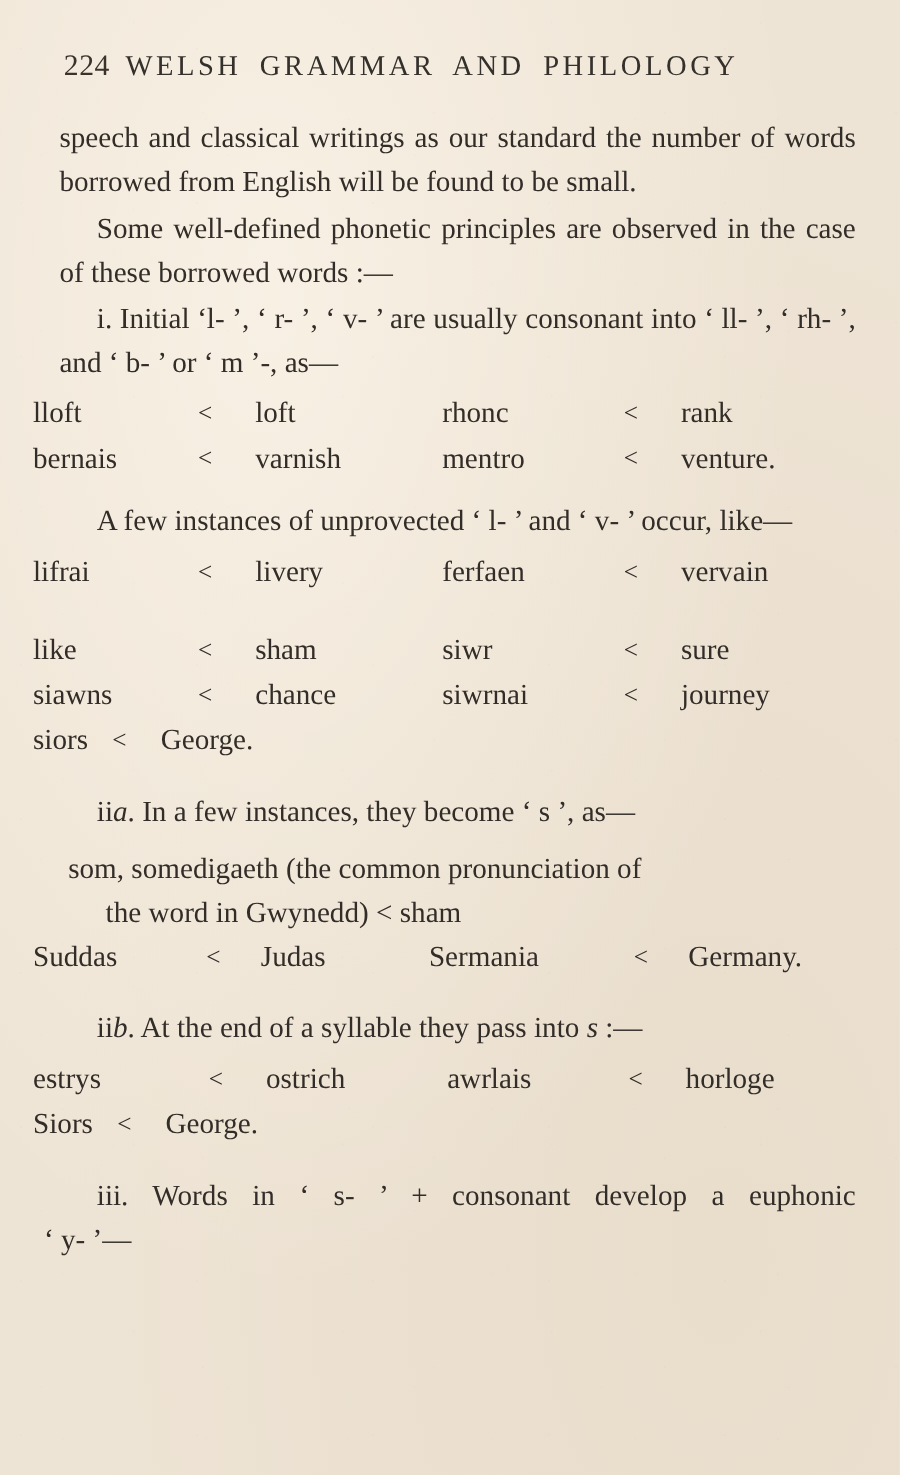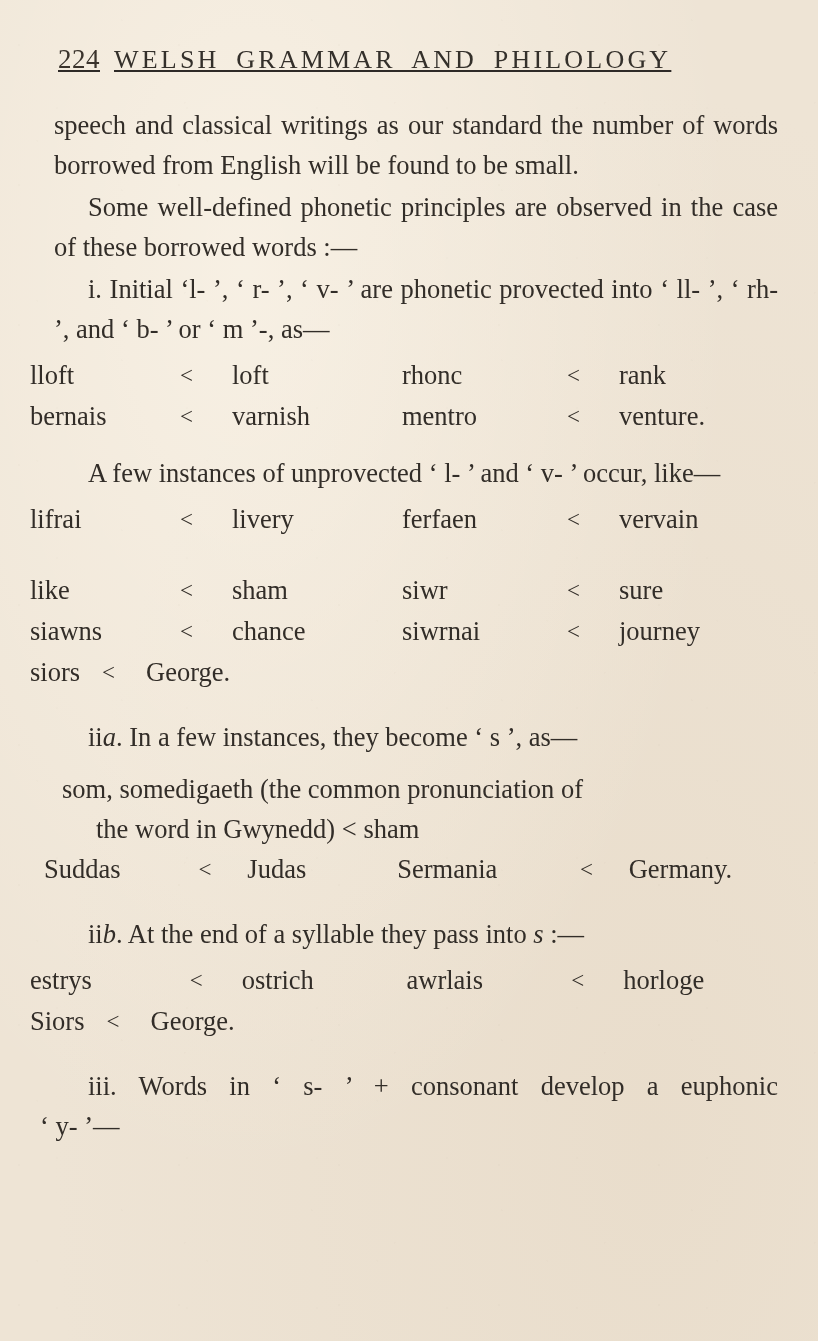--- a/index.html
+++ b/index.html
@@ -37,21 +37,20 @@
       radial-gradient(circle at 88% 54%, rgba(120,100,80,0.09) 0 1px, rgba(0,0,0,0) 1px),
       radial-gradient(circle at 22% 88%, rgba(120,100,80,0.07) 0 1px, rgba(0,0,0,0) 1px);
     background-size: 160px 140px, 190px 170px, 130px 150px, 210px 190px, 170px 160px;
   }
 
   .header {
     display: flex;
     align-items: center;
     margin: 0 0 30px 28px;
     white-space: nowrap;
-    text-decoration: underline;
   }
   .folio {
     font-size: 27px;
     letter-spacing: 0.5px;
     margin-right: 14px;
     color: #3a332c;
   }
   .running-title {
     font-size: 26px;
     letter-spacing: 3.2px;
@@ -115,21 +114,21 @@
     <span class="folio">224</span>
     <span class="running-title">WELSH GRAMMAR AND PHILOLOGY</span>
   </div>
 
   <div class="body-text">
 
     <p class="para">speech and classical writings as our standard the number of words borrowed from English will be found to be small.</p>
 
     <p class="para indent">Some well-defined phonetic principles are observed in the case of these borrowed words :—</p>
 
-    <p class="para indent">i. Initial ‘l- ’, ‘ r- ’, ‘ v- ’ are phonetic provected into ‘ ll- ’, ‘ rh- ’, and ‘ b- ’ or ‘ m ’-, as—</p>
+    <p class="para indent">i. Initial ‘l- ’, ‘ r- ’, ‘ v- ’ are usually consonant into ‘ ll- ’, ‘ rh- ’, and ‘ b- ’ or ‘ m ’-, as—</p>
 
     <div class="examples">
       <div class="ex-row">
         <span class="cell c-word">lloft</span>
         <span class="cell c-lt lt">&lt;</span>
         <span class="cell c-src">loft</span>
         <span class="cell c-word2">rhonc</span>
         <span class="cell c-lt lt">&lt;</span>
         <span class="cell c-src2">rank</span>
       </div>
@@ -191,21 +190,21 @@
       <span>ii</span><span class="it">a</span><span>. In a few instances, they become ‘ s ’, as—</span>
     </p>
 
     <div class="spacer-sm"></div>
 
     <p class="para tight" style="padding-left:32px;">som, somedigaeth (the common pronunciation of</p>
     <p class="para tight" style="padding-left:66px;">the word in Gwynedd) &lt; sham</p>
 
     <div class="examples" style="margin-top:0;">
       <div class="ex-row">
-        <span class="cell c-word" style="width:165px;margin-left:14px;">Suddas</span>
+        <span class="cell c-word" style="width:165px;">Suddas</span>
         <span class="cell c-lt lt">&lt;</span>
         <span class="cell c-src" style="width:160px;">Judas</span>
         <span class="cell c-word2" style="width:195px;">Sermania</span>
         <span class="cell c-lt lt">&lt;</span>
         <span class="cell c-src2" style="width:170px;">Germany.</span>
       </div>
     </div>
 
     <div class="spacer-md"></div>
 

